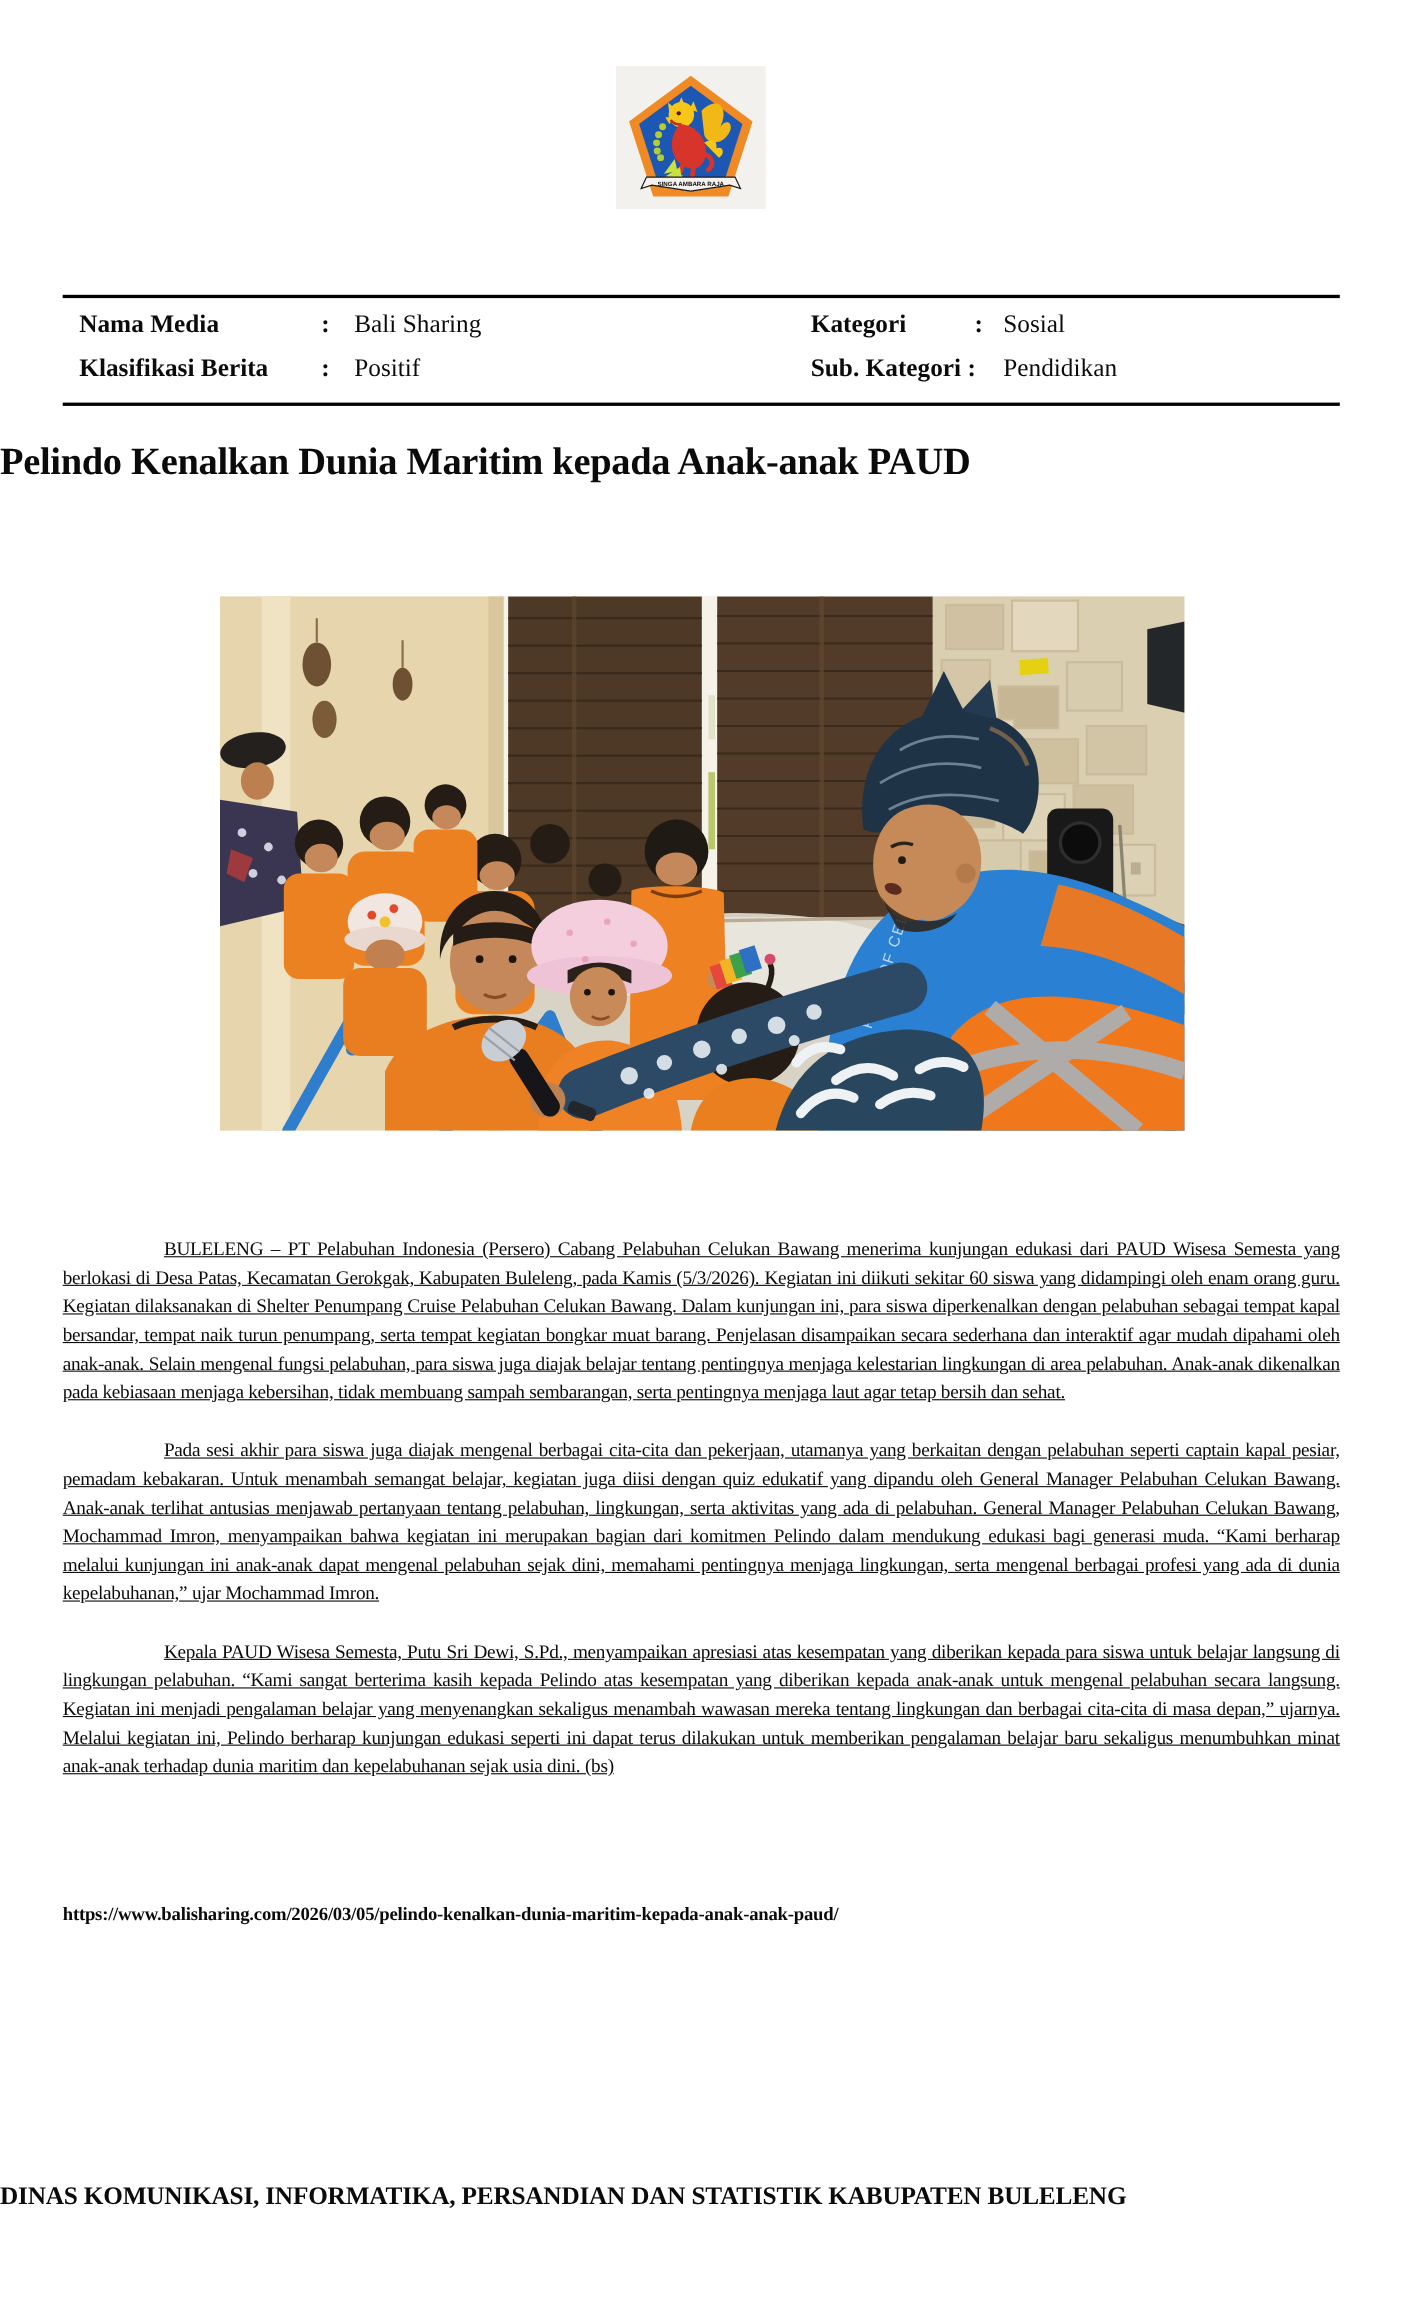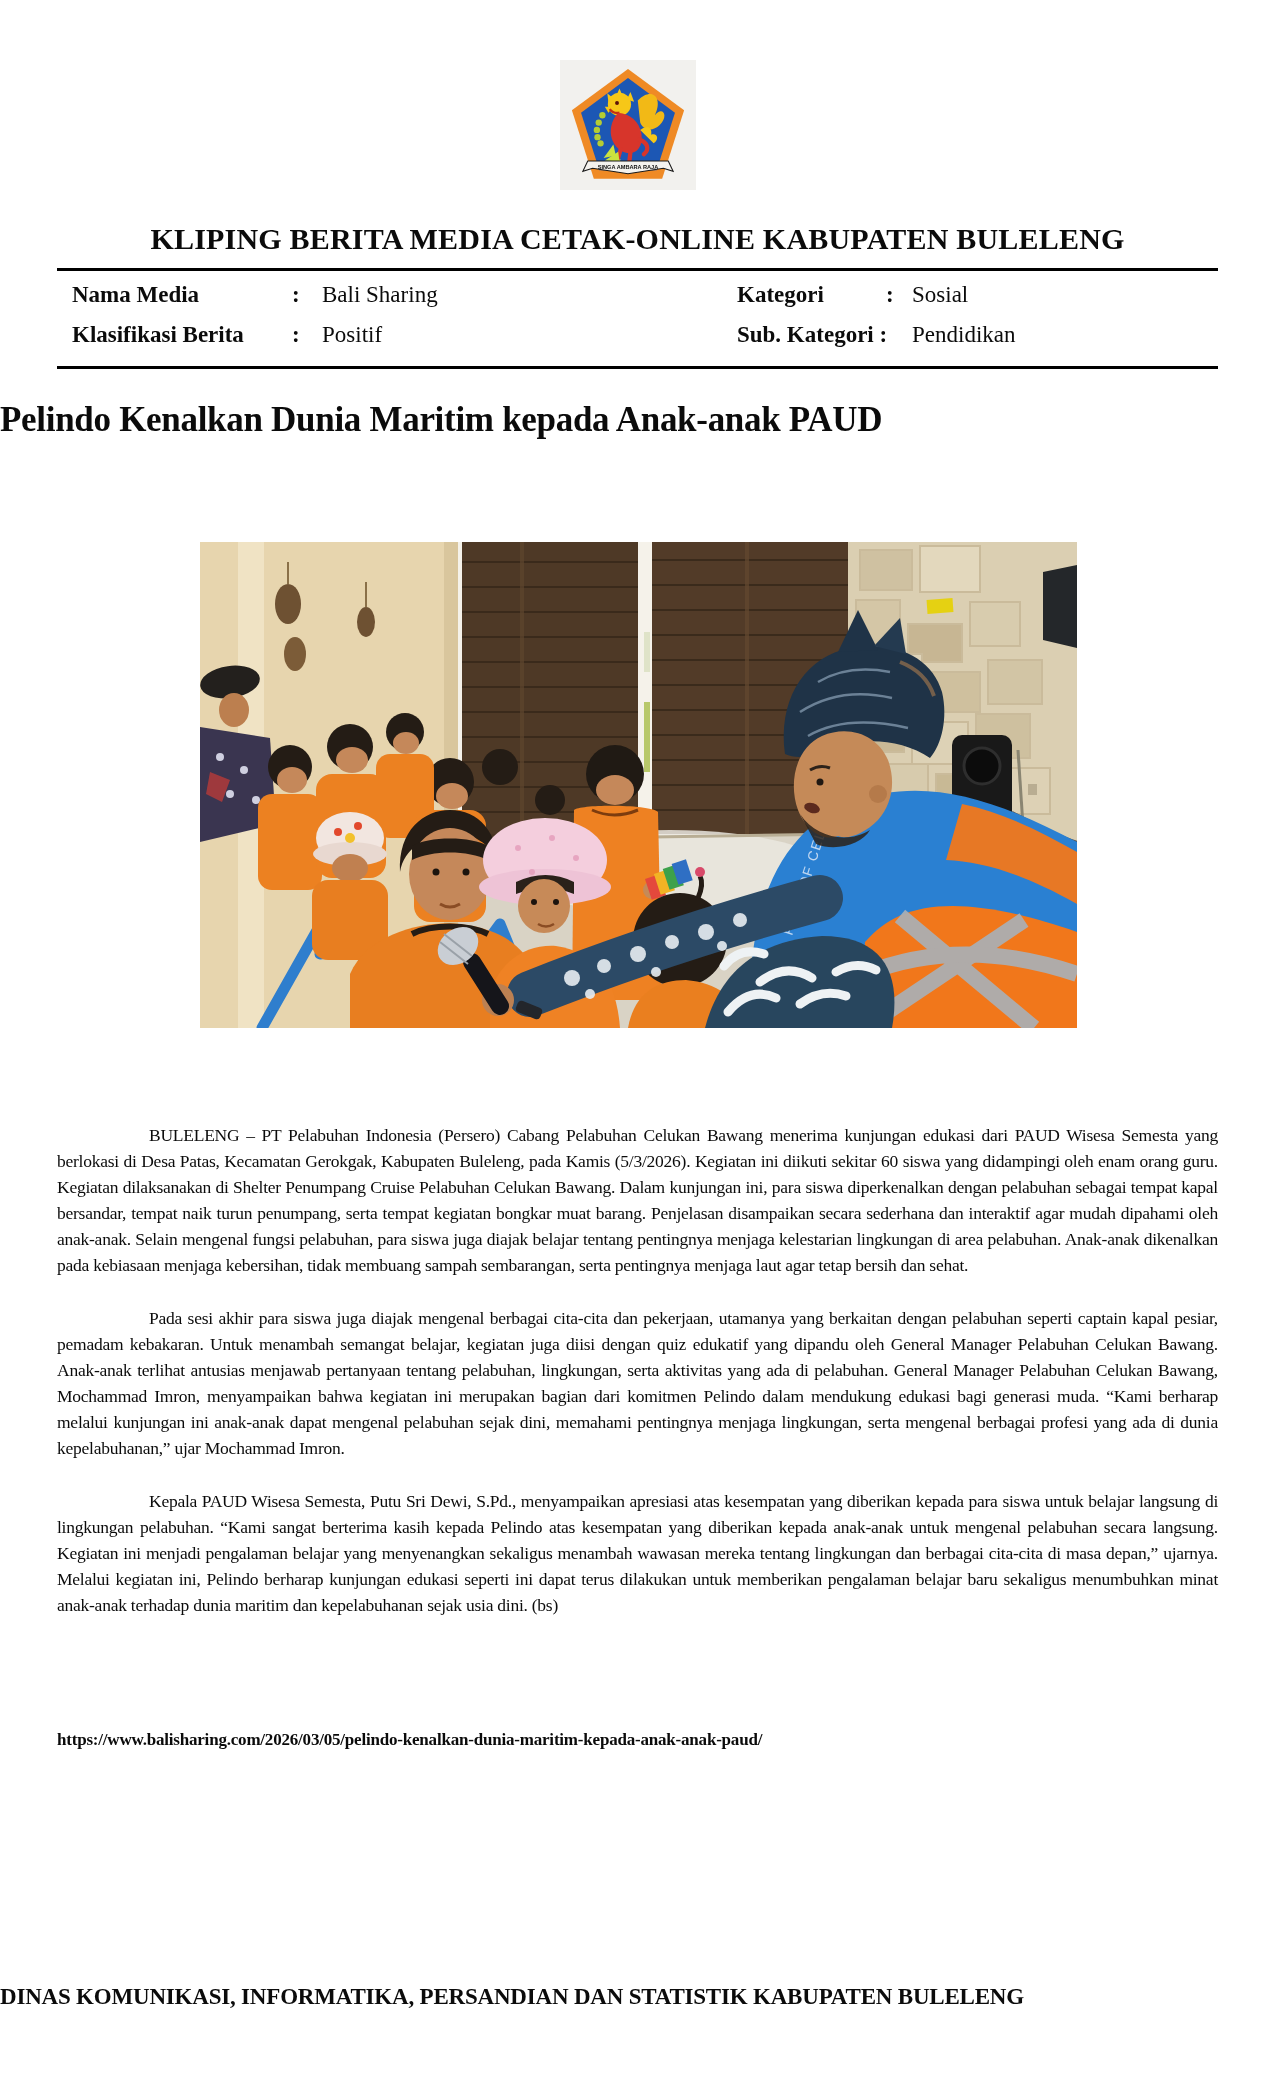--- a/index.html
+++ b/index.html
@@ -30,21 +30,21 @@
   .article-byline{position:absolute;left:0;top:450px;width:100%;text-align:center;
                   font-size:19px;font-weight:bold;}
 
   
   .photo{position:absolute;left:200px;top:542px;width:877px;height:486px;overflow:hidden;}
   .photo svg{display:block;}
 
   
   .article-body{position:absolute;left:57px;top:1122px;width:1161px;}
   .article-body p{margin:0 0 27px 0;font-size:17.5px;line-height:26px;text-align:justify;
-                  text-indent:92px;letter-spacing:-.25px;}
+                  text-indent:92px;letter-spacing:-.25px;text-decoration:underline;}
   .source-url{position:absolute;left:57px;top:1730px;font-size:17px;font-weight:bold;
               letter-spacing:-.2px;}
 
   
   .footer-line1{position:absolute;left:0;top:1956px;width:100%;text-align:center;
                 font-family:"Liberation Sans",sans-serif;font-size:20px;}
   .footer-line2{position:absolute;left:0;top:1984px;width:100%;text-align:left;
                 font-size:23px;font-weight:bold;letter-spacing:-.2px;white-space:nowrap;}
 </style>
 </head>
@@ -86,21 +86,20 @@
           <polygon points="33,80 44,76 42,82"></polygon>
         </g>
       </g>
       <g>
         <path d="M17,77.5 L83,77.5 L87,86 L79,83.5 L50,88 L21,83.5 L13,86 Z" fill="#f4f2ee" stroke="#1a1a1a" stroke-width="0.9"></path>
         <text x="50" y="84.4" text-anchor="middle" font-size="4.6" font-weight="bold" font-family="Liberation Sans, sans-serif" fill="#101010">SINGA AMBARA RAJA</text>
       </g>
     </svg>
   </div>
 
-  <div class="kliping-title">KLIPING BERITA MEDIA CETAK-ONLINE KABUPATEN BULELENG</div>
   <div class="rule rule-top"></div>
 
   <span class="meta bold m-r1 m-label-a">Nama Media</span>
   <span class="meta m-r1 m-colon-a">:</span>
   <span class="meta m-r1 m-value-a">Bali Sharing</span>
   <span class="meta bold m-r1 m-label-b">Kategori</span>
   <span class="meta m-r1 m-colon-b">:</span>
   <span class="meta m-r1 m-value-b">Sosial</span>
 
   <span class="meta bold m-r2 m-label-a">Klasifikasi Berita</span>

